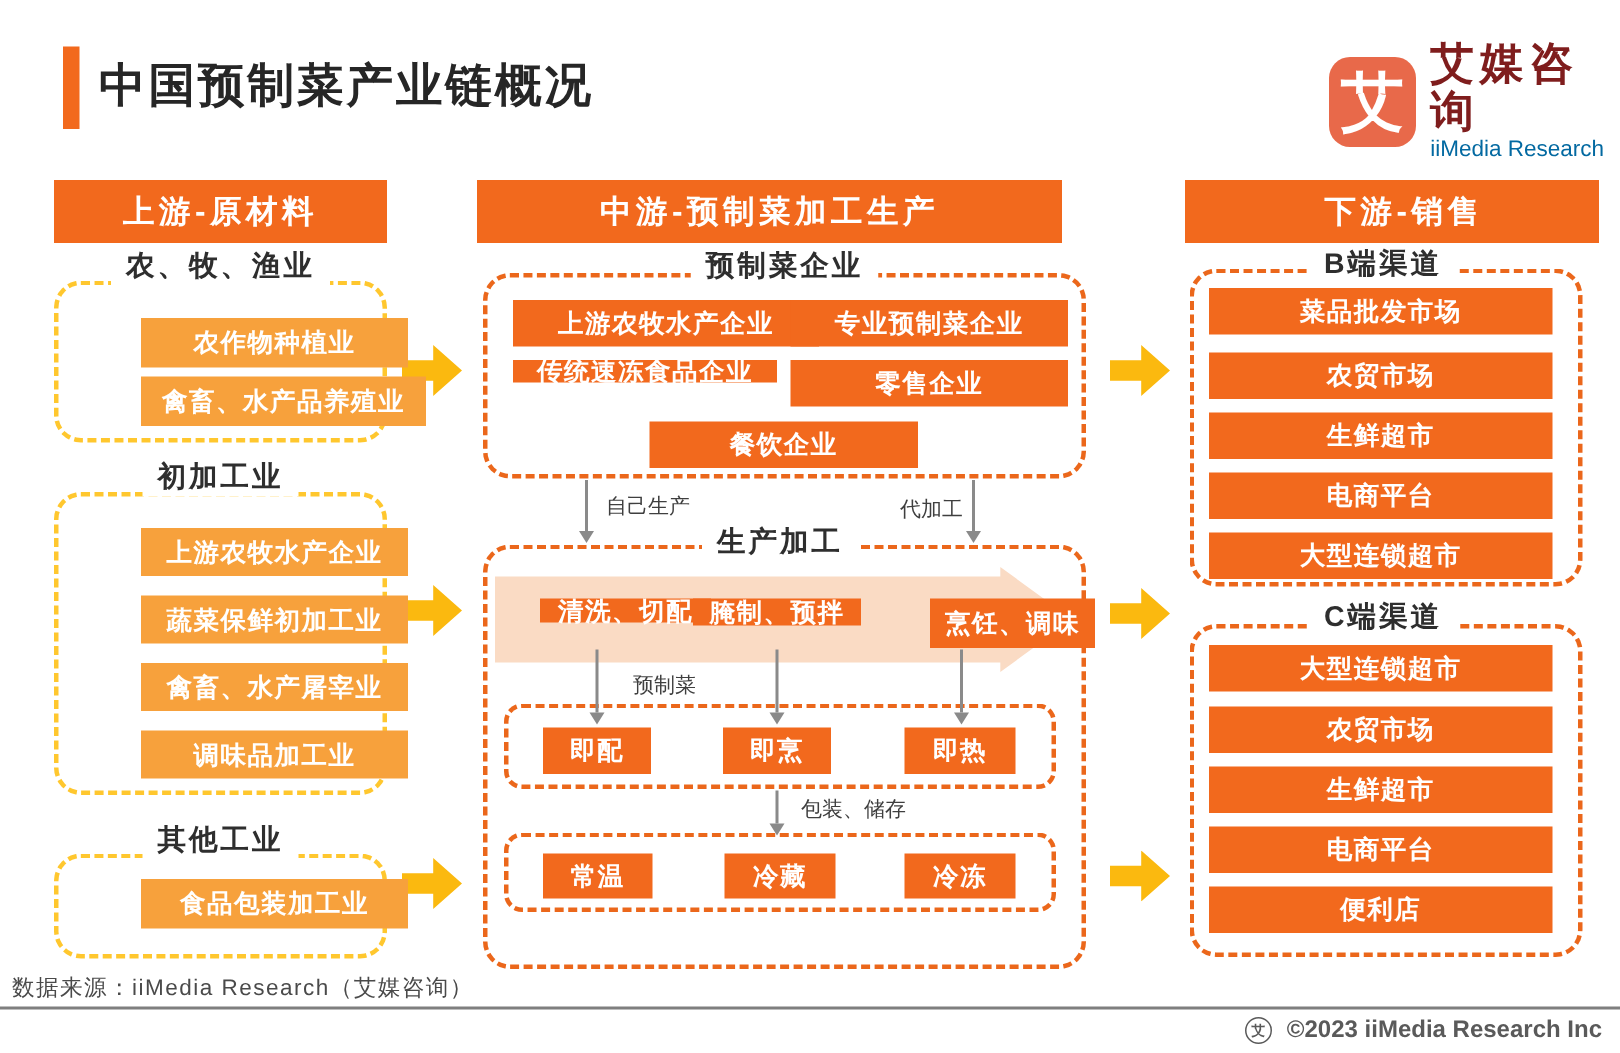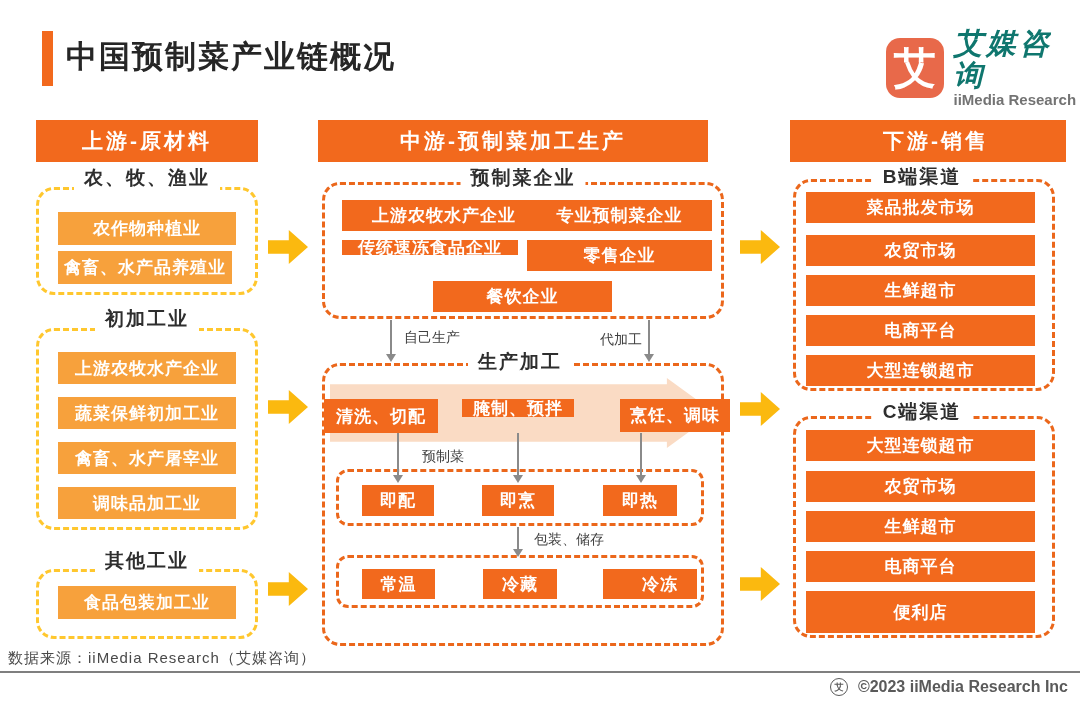--- a/index.html
+++ b/index.html
@@ -7,33 +7,33 @@
         font-family:"Liberation Sans","DejaVu Sans",sans-serif;}
 
   
   .accent{position:absolute;left:42px;top:31px;width:11px;height:55px;background:#F2691D;}
   .title{position:absolute;left:66px;top:36px;margin:0;font-size:31px;font-weight:700;
          color:#262626;letter-spacing:2px;}
   .logo{position:absolute;left:886px;top:27px;display:flex;align-items:center;}
   .logo-mark{width:60px;height:60px;border-radius:14px;background:#E8694A;color:#fff;
              display:flex;align-items:center;justify-content:center;font-size:42px;font-weight:700;}
   .logo-text{margin-left:10px;}
-  .logo-cn{font-size:29px;font-weight:700;color:#0f766e;letter-spacing:4px;line-height:32px;font-style:italic;}
-  .logo-en{font-size:15px;font-weight:700;color:#737373;line-height:18px;}
+  .logo-cn{font-size:29px;font-weight:700;color:#7f1d1d;letter-spacing:4px;line-height:32px;}
+  .logo-en{font-size:15px;font-weight:400;color:#0369a1;line-height:18px;}
 
   
   .colhead{position:absolute;height:42px;display:flex;align-items:center;justify-content:center;
            background:#F2691D;color:#fff;font-size:21px;font-weight:700;letter-spacing:3px;}
   .seclabel{position:absolute;transform:translateX(-50%);background:#fff;padding:0 10px;
             font-size:19px;font-weight:700;color:#2e2e2e;letter-spacing:2px;line-height:24px;z-index:4;white-space:nowrap;}
   .dashbox{position:absolute;border:3px dashed #EB671B;border-radius:18px;z-index:1;}
   .dashbox.yellow{border-color:#FFC72E;}
   .item{position:absolute;display:flex;align-items:center;justify-content:center;z-index:3;
         background:#F2691D;color:#fff;font-size:17px;font-weight:700;letter-spacing:1px;white-space:nowrap;}
-  .item.light{background:#F7A13C;}
+  .item.light{background:#F7A13C;margin-left:36px;}
   .gold-arrow{position:absolute;width:40px;height:34px;background:#FBB90F;z-index:2;
               clip-path:polygon(0 30%,52% 30%,52% 0,100% 50%,52% 100%,52% 70%,0 70%);}
   .varrow{position:absolute;width:2px;background:#8a8a8a;z-index:2;}
   .varrow::after{content:"";position:absolute;left:-4px;bottom:-8px;width:0;height:0;
                  border:5px solid transparent;border-top:8px solid #8a8a8a;border-bottom:none;}
   .flowlabel{position:absolute;font-size:14px;color:#3f3f3f;z-index:4;background:#fff;
              padding:0 2px;white-space:nowrap;}
   .bigarrow{position:absolute;left:330px;top:378px;width:385px;height:70px;background:#FADBC4;z-index:2;
             clip-path:polygon(0 9%,87.5% 9%,87.5% 0,100% 50%,87.5% 100%,87.5% 91%,0 91%);}
 
@@ -60,21 +60,21 @@
       <div class="logo-cn">艾媒咨询</div>
       <div class="logo-en">iiMedia Research</div>
     </div>
   </div>
 
   <div class="colhead" style="left:36px;top:120px;width:222px;">上游-原材料</div>
 
   <div class="dashbox yellow" style="left:36px;top:187px;width:216px;height:102px;"></div>
   <div class="seclabel" style="left:147px;top:166px;">农、牧、渔业</div>
   <div class="item light" style="left:58px;top:212px;width:178px;height:33px;">农作物种植业</div>
-  <div class="item light" style="left:58px;top:251px;width:174px;height:33px;">禽畜、水产品养殖业</div>
+  <div class="item light" style="left:58px;top:251px;width:190px;height:33px;">禽畜、水产品养殖业</div>
 
   <div class="dashbox yellow" style="left:36px;top:328px;width:216px;height:196px;"></div>
   <div class="seclabel" style="left:147px;top:307px;">初加工业</div>
   <div class="item light" style="left:58px;top:352px;width:178px;height:32px;">上游农牧水产企业</div>
   <div class="item light" style="left:58px;top:397px;width:178px;height:32px;">蔬菜保鲜初加工业</div>
   <div class="item light" style="left:58px;top:442px;width:178px;height:32px;">禽畜、水产屠宰业</div>
   <div class="item light" style="left:58px;top:487px;width:178px;height:32px;">调味品加工业</div>
 
   <div class="dashbox yellow" style="left:36px;top:569px;width:216px;height:64px;"></div>
   <div class="seclabel" style="left:147px;top:549px;">其他工业</div>
@@ -96,41 +96,41 @@
 
   <div class="varrow" style="left:390px;top:320px;height:34px;"></div>
   <div class="varrow" style="left:648px;top:320px;height:34px;"></div>
   <div class="flowlabel" style="left:402px;top:329px;">自己生产</div>
   <div class="flowlabel" style="left:598px;top:331px;">代加工</div>
 
   <div class="dashbox" style="left:322px;top:363px;width:396px;height:277px;"></div>
   <div class="seclabel" style="left:520px;top:350px;">生产加工</div>
 
   <div class="bigarrow"></div>
-  <div class="item" style="left:324px;top:399px;width:114px;height:34px;">清洗、切配</div>
+  <div class="item" style="left:360px;top:399px;width:114px;height:16px;">清洗、切配</div>
   <div class="item" style="left:462px;top:399px;width:112px;height:18px;">腌制、预拌</div>
   <div class="item" style="left:584px;top:399px;width:110px;height:33px;margin-left:36px;">烹饪、调味</div>
 
   <div class="varrow" style="left:397px;top:433px;height:42px;"></div>
   <div class="varrow" style="left:517px;top:433px;height:42px;"></div>
   <div class="varrow" style="left:640px;top:433px;height:42px;"></div>
   <div class="flowlabel" style="left:420px;top:448px;">预制菜</div>
 
   <div class="dashbox" style="left:336px;top:469px;width:362px;height:51px;border-radius:12px;"></div>
   <div class="item" style="left:362px;top:485px;width:72px;height:31px;">即配</div>
   <div class="item" style="left:482px;top:485px;width:72px;height:31px;">即烹</div>
   <div class="item" style="left:603px;top:485px;width:74px;height:31px;">即热</div>
 
   <div class="varrow" style="left:517px;top:527px;height:22px;"></div>
   <div class="flowlabel" style="left:532px;top:531px;">包装、储存</div>
 
   <div class="dashbox" style="left:336px;top:555px;width:362px;height:47px;border-radius:12px;"></div>
   <div class="item" style="left:362px;top:569px;width:73px;height:30px;">常温</div>
   <div class="item" style="left:483px;top:569px;width:74px;height:30px;">冷藏</div>
-  <div class="item" style="left:603px;top:569px;width:74px;height:30px;padding-left:20px;">冷冻</div>
+  <div class="item" style="left:603px;top:569px;width:74px;height:30px;">冷冻</div>
 
   <div class="gold-arrow" style="left:740px;top:230px;"></div>
   <div class="gold-arrow" style="left:740px;top:392px;"></div>
   <div class="gold-arrow" style="left:740px;top:567px;"></div>
 
   <div class="colhead" style="left:790px;top:120px;width:260px;padding-left:16px;">下游-销售</div>
 
   <div class="dashbox" style="left:793px;top:179px;width:256px;height:206px;"></div>
   <div class="seclabel" style="left:922px;top:165px;">B端渠道</div>
   <div class="item" style="left:806px;top:192px;width:229px;height:31px;">菜品批发市场</div>
@@ -138,21 +138,21 @@
   <div class="item" style="left:806px;top:275px;width:229px;height:31px;">生鲜超市</div>
   <div class="item" style="left:806px;top:315px;width:229px;height:31px;">电商平台</div>
   <div class="item" style="left:806px;top:355px;width:229px;height:31px;">大型连锁超市</div>
 
   <div class="dashbox" style="left:793px;top:416px;width:256px;height:216px;"></div>
   <div class="seclabel" style="left:922px;top:400px;">C端渠道</div>
   <div class="item" style="left:806px;top:430px;width:229px;height:31px;">大型连锁超市</div>
   <div class="item" style="left:806px;top:471px;width:229px;height:31px;">农贸市场</div>
   <div class="item" style="left:806px;top:511px;width:229px;height:31px;">生鲜超市</div>
   <div class="item" style="left:806px;top:551px;width:229px;height:31px;">电商平台</div>
-  <div class="item" style="left:806px;top:591px;width:229px;height:42px;">便利店</div>
+  <div class="item" style="left:806px;top:591px;width:229px;height:31px;">便利店</div>
 
   <div class="source">数据来源：iiMedia Research（艾媒咨询）</div>
   <div class="footer-line"></div>
   <div class="footer-right">
     <span class="icon-circle">艾</span>
     <span>©2023  iiMedia Research  Inc</span>
   </div>
 
 </div>
 

